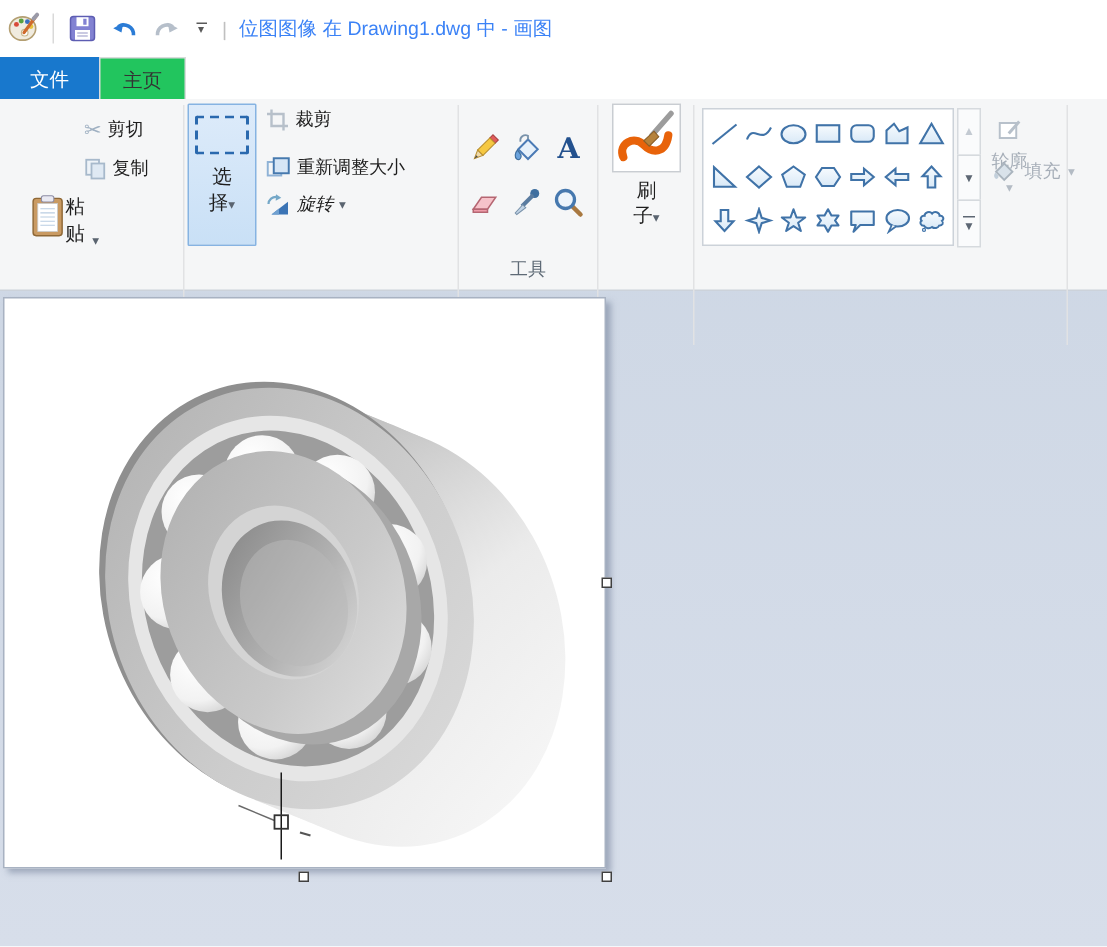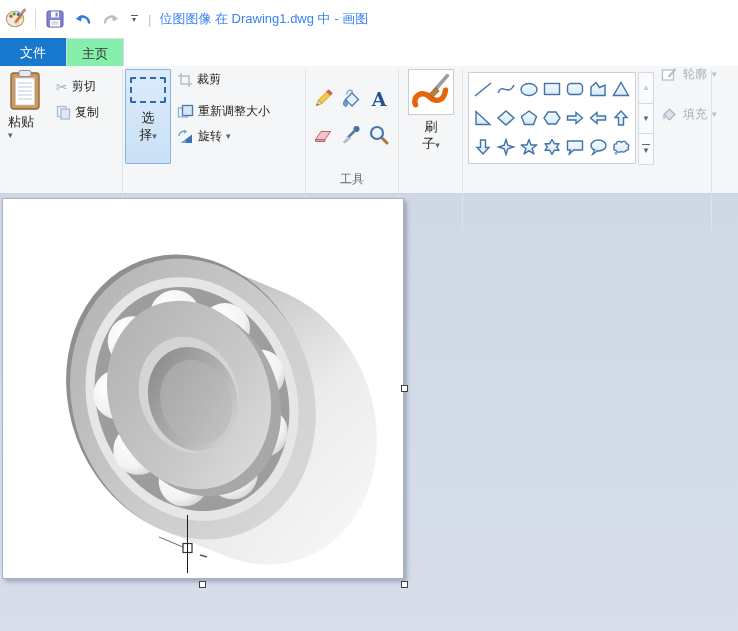--- a/index.html
+++ b/index.html
@@ -15,35 +15,35 @@
   .qat-caret{display:flex;flex-direction:column;align-items:center;width:12px;}
   .qat-caret .bar{width:7px;height:1px;background:#5a5a5a;margin-bottom:1px;}
   .qat-caret .c{font-size:8px;line-height:6px;color:#5a5a5a;}
   .title-text{font-size:13px;color:#3b82f6;margin-left:8px;white-space:nowrap;}
   .title-pipe{color:#c0c0c0;margin-left:8px;font-size:13px;}
   
   .tabstrip{position:absolute;left:0;top:38px;width:738px;height:28px;background:#fff;}
   .tab{position:absolute;top:0;height:30px;display:flex;align-items:center;justify-content:center;
     font-size:13px;color:#333;cursor:default;}
   .tab-file{left:0;width:66px;background:#1878cd;color:#fff;}
-  .tab-home{left:66px;width:56px;background:#86efac;border-left:1px solid #dadbdc;border-right:1px solid #dadbdc;border-top:1px solid #dadbdc;height:29px;}
+  .tab-home{left:66px;width:56px;background:#22c55e;border-left:1px solid #dadbdc;border-right:1px solid #dadbdc;border-top:1px solid #dadbdc;height:29px;}
   .tab-view{left:123px;width:70px;}
   
   .ribbon{position:absolute;left:0;top:66px;width:738px;height:127px;background:#f5f6f7;
     border-bottom:1px solid #ccd2da;}
   .rdiv{position:absolute;top:5px;height:162px;width:1px;background:#e1e2e4;top:4px;height:160px;}
   .group-label{position:absolute;bottom:5px;font-size:12px;color:#5e6a76;text-align:center;width:100%;}
   .grp{position:absolute;top:0;height:127px;}
   .disabled-txt{color:#a9b1bb;}
   .rtext{font-size:12px;color:#1e1e1e;}
   .row-btn{position:absolute;display:flex;align-items:center;gap:4px;white-space:nowrap;}
   .caret{font-size:9px;color:#5a6470;line-height:9px;}
   .caret-dis{color:#b3bbc4;}
   
-  .paste-btn{position:absolute;left:8px;top:3px;width:46px;height:96px;display:flex;flex-direction:column;align-items:flex-start;}
+  .paste-btn{position:absolute;left:20px;top:3px;width:46px;height:96px;display:flex;flex-direction:row;align-items:flex-end;}
   .paste-label{font-size:13px;color:#1e1e1e;margin-top:2px;}
   
   .select-btn{position:absolute;left:2px;top:3px;width:44px;height:93px;
     background:linear-gradient(#ddebfa,#c9e0f6);border:1px solid #86b3e2;border-radius:1px;
     display:flex;flex-direction:column;align-items:center;}
   .select-icon{margin-top:7px;width:32px;height:22px;border:2px dashed #2a69ae;border-radius:2px;}
   .select-txt{font-size:13px;color:#1e1e1e;line-height:17px;margin-top:6px;text-align:center;}
   
   .tool-btn{position:absolute;width:26px;height:26px;display:flex;align-items:center;justify-content:center;}
   
@@ -177,21 +177,21 @@
         </svg>
         <span class="rtext disabled-txt">裁剪</span>
       </div>
       <div class="row-btn" style="left:54px;top:37px;font-family:Liberation Mono, monospace;">
         <svg width="17" height="15" viewBox="0 0 17 15">
           <rect x="1.5" y="4" width="9" height="9" fill="none" stroke="#8fb2d6" stroke-width="1.3"></rect>
           <rect x="5.5" y="1.5" width="10" height="10" fill="#d6e6f6" stroke="#4679ae" stroke-width="1.3"></rect>
         </svg>
         <span class="rtext">重新调整大小</span>
       </div>
-      <div class="row-btn" style="left:54px;top:62px;">
+      <div class="row-btn" style="left:54px;top:62px;font-style:italic;">
         <svg width="17" height="16" viewBox="0 0 17 16">
           <path d="M2 7 A5 5 0 0 1 7.5 2.2" fill="none" stroke="#75a8c8" stroke-width="1.5"></path>
           <polygon points="7,0.5 10.5,2.8 6.8,4.8" fill="#75a8c8"></polygon>
           <polygon points="4,14 15,14 15,5.5" fill="#3b74b5"></polygon>
           <polygon points="4,14 9,14 9,10" fill="#6fa0d0"></polygon>
         </svg>
         <span class="rtext">旋转</span>
         <span class="caret">▾</span>
       </div>
     </div>
@@ -379,21 +379,21 @@
             <span>▲</span>
           </div>
         <div class="gal-sbtn">
             <span>▼</span>
           </div>
         <div class="gal-sbtn">
             <span style="width:8px;height:1px;background:#5d6773;margin-bottom:1px;"></span>
             <span>▼</span>
           </div>
       </div>
-      <div class="ofrow" style="left:198px;top:0;">
+      <div class="ofrow" style="left:198px;top:13px;flex-direction:column;">
         <svg width="17" height="15" viewBox="0 0 17 15">
           <rect x="1.5" y="3" width="11" height="10" fill="#fff" stroke="#b7c0ca" stroke-width="1.3"></rect>
           <line x1="14.5" y1="2" x2="7.5" y2="10" stroke="#b7c0ca" stroke-width="2"></line>
         </svg>
         <span>轮廓</span>
         <span class="caret caret-dis">▾</span>
       </div>
       <div class="ofrow" style="left:198px;top:40px;">
         <svg width="17" height="15" viewBox="0 0 17 15">
           <path d="M3 7.5 L8.5 2 L14 7.5 L8.5 13 Z" fill="#d9e2ea" stroke="#aab4be" stroke-width="1.2"></path>

